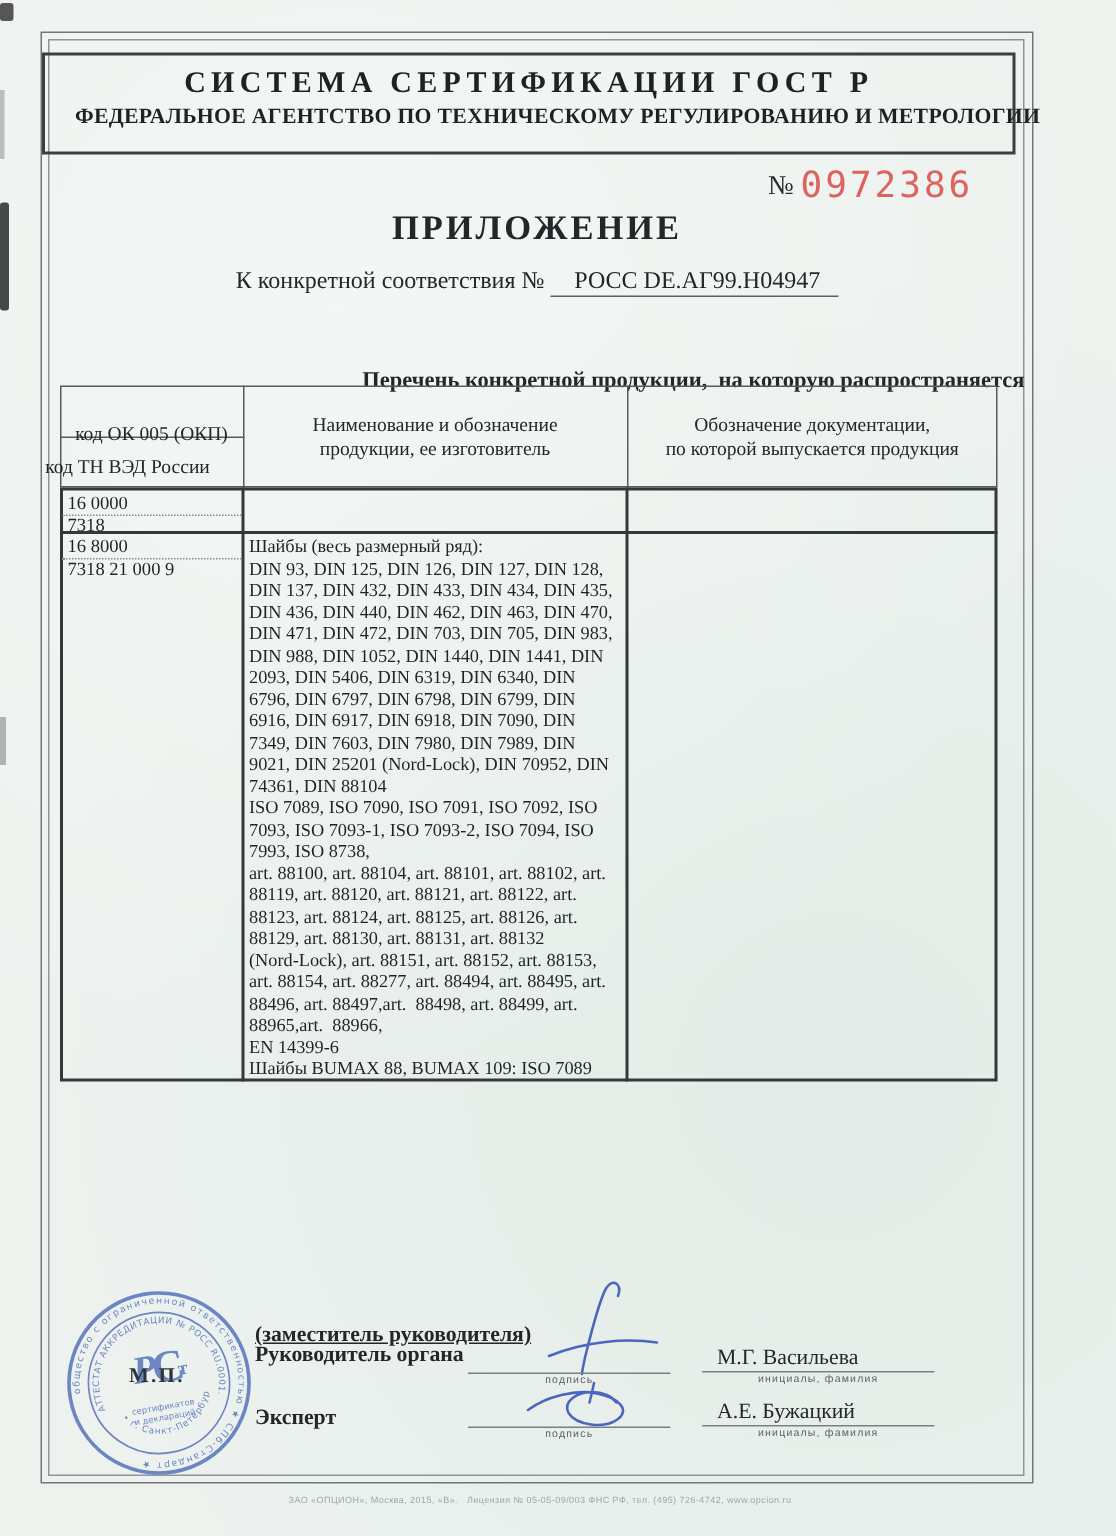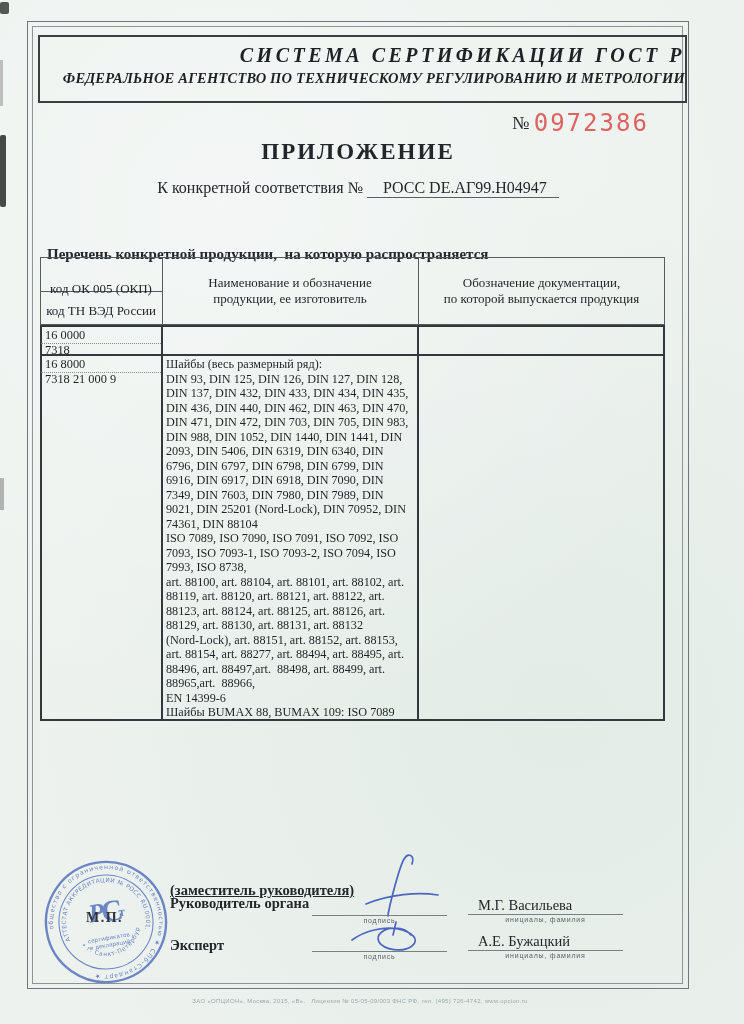--- a/index.html
+++ b/index.html
@@ -9,29 +9,29 @@
                          radial-gradient(circle at 75% 70%,rgba(214,228,222,.45),transparent 60%);}
   .abs{position:absolute;}
   
   .frame-outer{left:27px;top:21px;width:660px;height:966px;border:1.5px solid #70777a;}
   .frame-inner{left:32px;top:26px;width:649px;height:956px;border:1px solid #8d9598;}
   .edge-blob{left:0;top:2px;width:9px;height:12px;background:#3a3a3a;border-radius:2px;opacity:.85;}
   .edge-mark1{left:0;top:60px;width:3px;height:46px;background:#888;opacity:.5;}
   .edge-mark2{left:0;top:135px;width:6px;height:72px;background:#1d1d1d;opacity:.8;border-radius:2px;}
   .edge-mark3{left:0;top:478px;width:4px;height:32px;background:#666;opacity:.45;}
   
-  .header-box{left:38px;top:35px;width:645px;height:64px;border:2px solid #3a3f42;text-align:right;font-style:italic;}
+  .header-box{left:28px;top:35px;width:645px;height:64px;border:2px solid #3a3f42;text-align:center;}
   .h-line1{margin-top:7px;font-size:20px;font-weight:bold;letter-spacing:3.5px;color:#1e2225;white-space:pre;}
   .h-line2{margin-top:3px;font-size:14.5px;font-weight:bold;letter-spacing:.2px;color:#1e2225;white-space:pre;margin-left:20px;}
   .cert-num{left:512px;top:109px;font-size:18px;color:#2a2e31;white-space:pre;}
   .cert-num .digits{font-family:"DejaVu Sans Mono",monospace;font-size:24px;letter-spacing:2px;font-weight:normal;vertical-align:-2px;}
   .doc-title{left:33px;top:139px;width:650px;text-align:center;font-size:23px;font-weight:bold;letter-spacing:2px;color:#23272a;}
   .subtitle{left:33px;top:179px;width:650px;text-align:center;font-size:16px;color:#23272a;white-space:pre;}
   .subtitle .value{border-bottom:1px solid #5a6063;padding:0 12px 1px 16px;}
-  .desc{left:47px;top:209px;width:650px;text-align:left;font-size:15px;font-weight:bold;line-height:18px;color:#23272a;white-space:pre;}
+  .desc{left:33px;top:209px;width:650px;text-align:right;font-size:15px;font-weight:bold;line-height:18px;color:#23272a;white-space:pre;}
   
   .t-header{left:40px;top:257px;width:625px;height:68px;border:1px solid #565c5e;box-sizing:border-box;}
   .t-body{left:40px;top:325px;width:625px;height:396px;border:2px solid #33383a;box-sizing:border-box;}
   .vline-h{top:257px;width:1px;height:68px;background:#565c5e;}
   .vline-b{top:325px;width:1.5px;height:396px;background:#33383a;}
   .c1split{left:40px;top:291px;width:123px;height:1px;background:#565c5e;}
   .rowdiv{left:40px;top:354px;width:625px;height:1.5px;background:#33383a;}
   .th{display:flex;align-items:center;justify-content:center;text-align:center;font-size:13px;line-height:16px;color:#23272a;}
   .code{font-size:12.4px;white-space:pre;color:#1f2326;}
   .dotted{border-top:1px dotted #868c8e;height:0;}
@@ -76,21 +76,21 @@
   <div class="abs t-header"></div>
   <div class="abs t-body"></div>
   <div class="abs vline-h" style="left:162px"></div>
   <div class="abs vline-h" style="left:418px"></div>
   <div class="abs vline-b" style="left:161px"></div>
   <div class="abs vline-b" style="left:417px"></div>
   <div class="abs c1split"></div>
   <div class="abs rowdiv"></div>
 
   <div class="abs th" style="left:40px;top:272px;width:122px;height:34px;">код ОК 005 (ОКП)</div>
-  <div class="abs th" style="left:40px;top:291px;width:122px;height:40px;">код ТН ВЭД России</div>
+  <div class="abs th" style="left:24px;top:291px;width:122px;height:40px;">код ТН ВЭД России</div>
   <div class="abs th" style="left:162px;top:257px;width:256px;height:68px;">
     <div>
       <div>Наименование и обозначение</div>
       <div>продукции, ее изготовитель</div>
     </div>
   </div>
   <div class="abs th" style="left:418px;top:257px;width:247px;height:68px;">
     <div>
       <div>Обозначение документации,</div>
       <div>по которой выпускается продукция</div>

